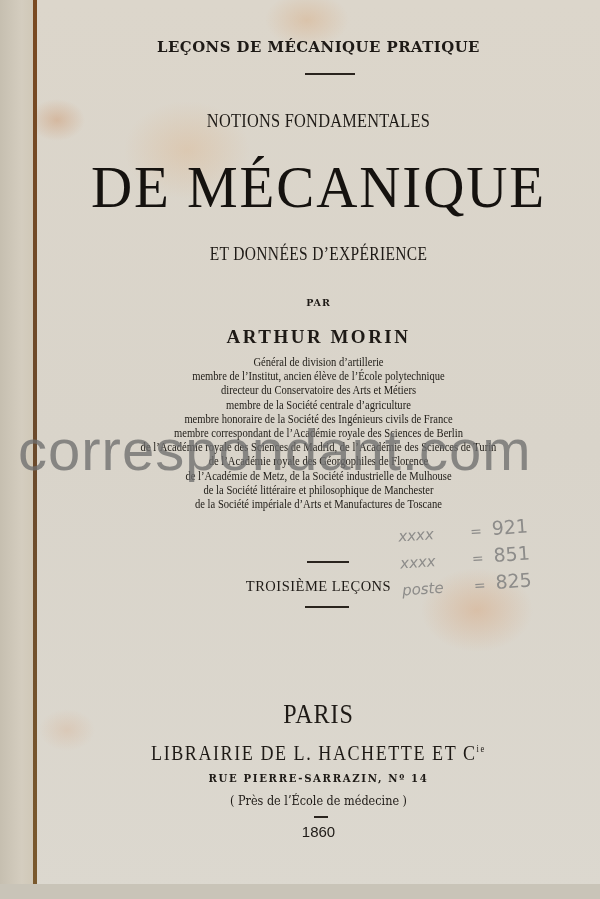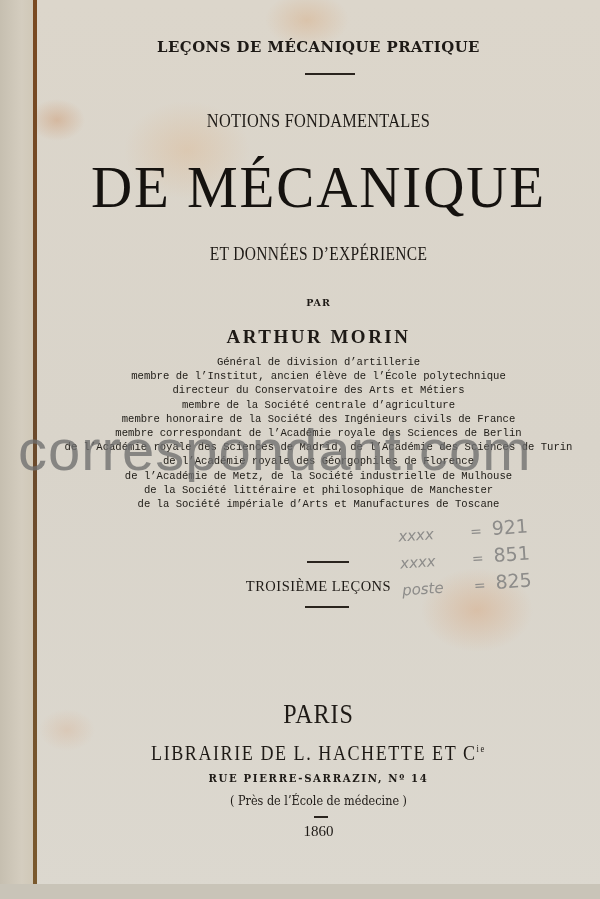--- a/index.html
+++ b/index.html
@@ -65,21 +65,21 @@
       font-family: "DejaVu Serif", serif;
     }
     .author {
       top: 326px; font-size: 19px; font-weight: bold; letter-spacing: 2.5px;
       font-family: "Liberation Serif", serif;
       text-align: center;
     }
     .credentials {
       position: absolute; left: 0; top: 355px; width: 100%;
       font-size: 11.5px; line-height: 14.2px;
-      font-family: Liberation Mono, monospace; color: #23201b; text-align: center;
+      font-family: Liberation Serif, serif; color: #23201b; text-align: center;
     }
     .credentials div { white-space: nowrap; transform: scaleX(0.92); }
     .watermark {
       position: absolute; left: 18px; top: 416px;
       font-family: "Liberation Sans", sans-serif;
       font-size: 58px; color: rgba(110,110,110,0.78);
       letter-spacing: 1px; white-space: nowrap;
     }
     .pencil {
       position: absolute; left: 400px; top: 518px;
@@ -106,21 +106,21 @@
     .street {
       top: 772px; font-size: 11px; letter-spacing: 1.8px; font-weight: bold;
       font-family: "DejaVu Serif", serif; transform: scaleX(0.92);
     }
     .near {
       top: 793px; font-size: 12.5px;
       font-family: "DejaVu Serif", serif; transform: scaleX(0.9);
     }
     .year {
       top: 823px; font-size: 15px;
-      font-family: Liberation Serif, serif;
+      font-family: Liberation Sans, sans-serif;
     }
   </style>
 </head>
 <body>
 
 <div class="photo">
   <div class="prev-page"></div>
   <div class="page-edge"></div>
   <div class="page"></div>
 

